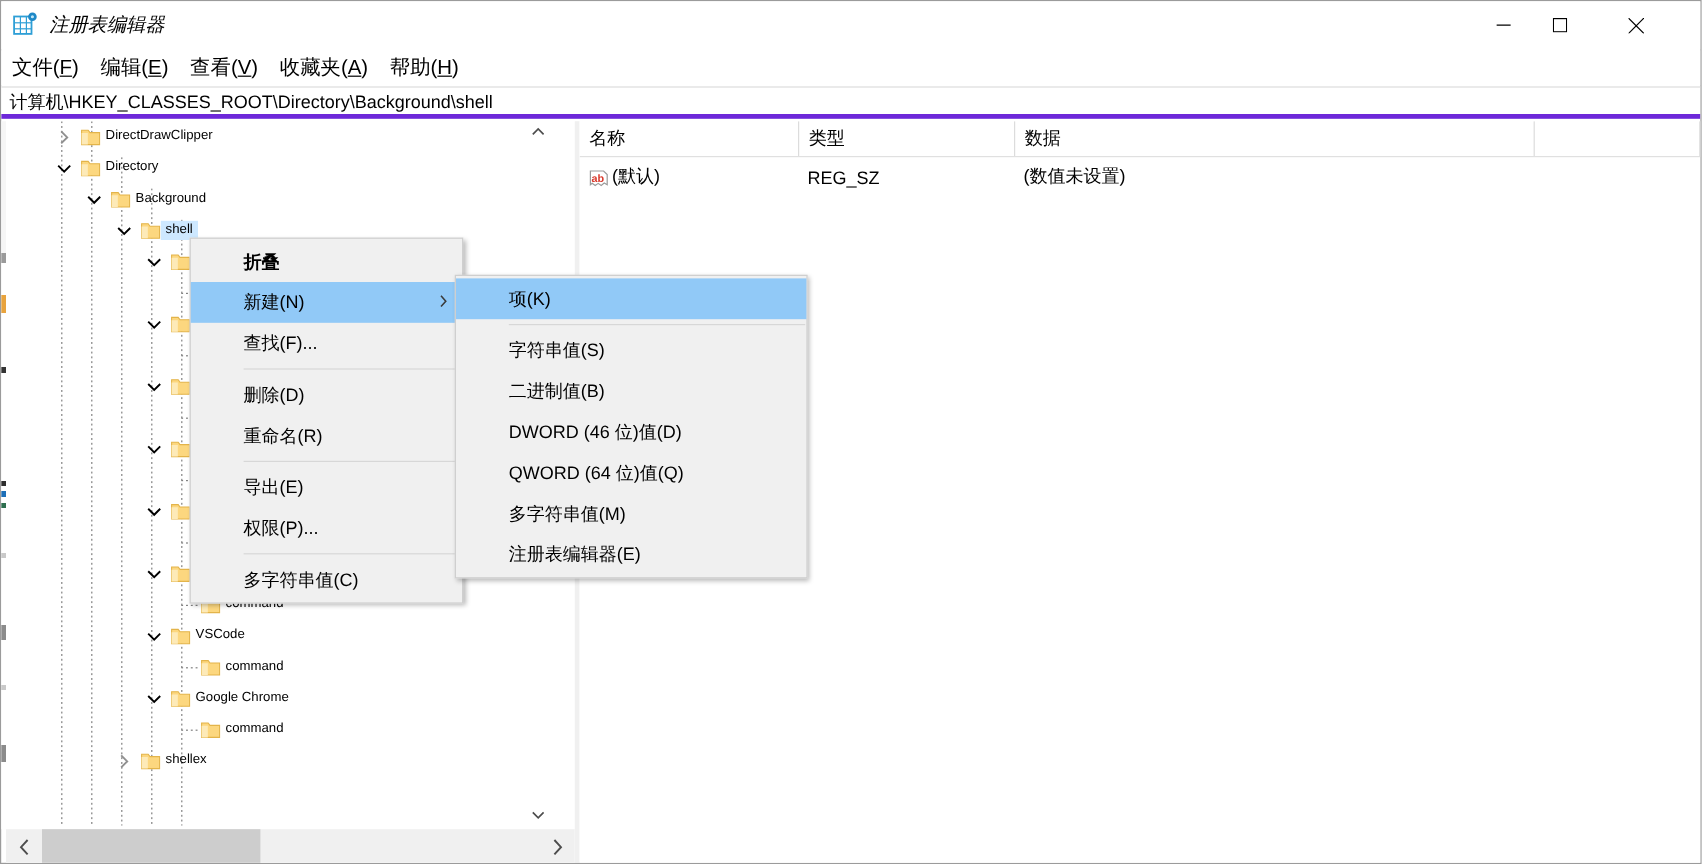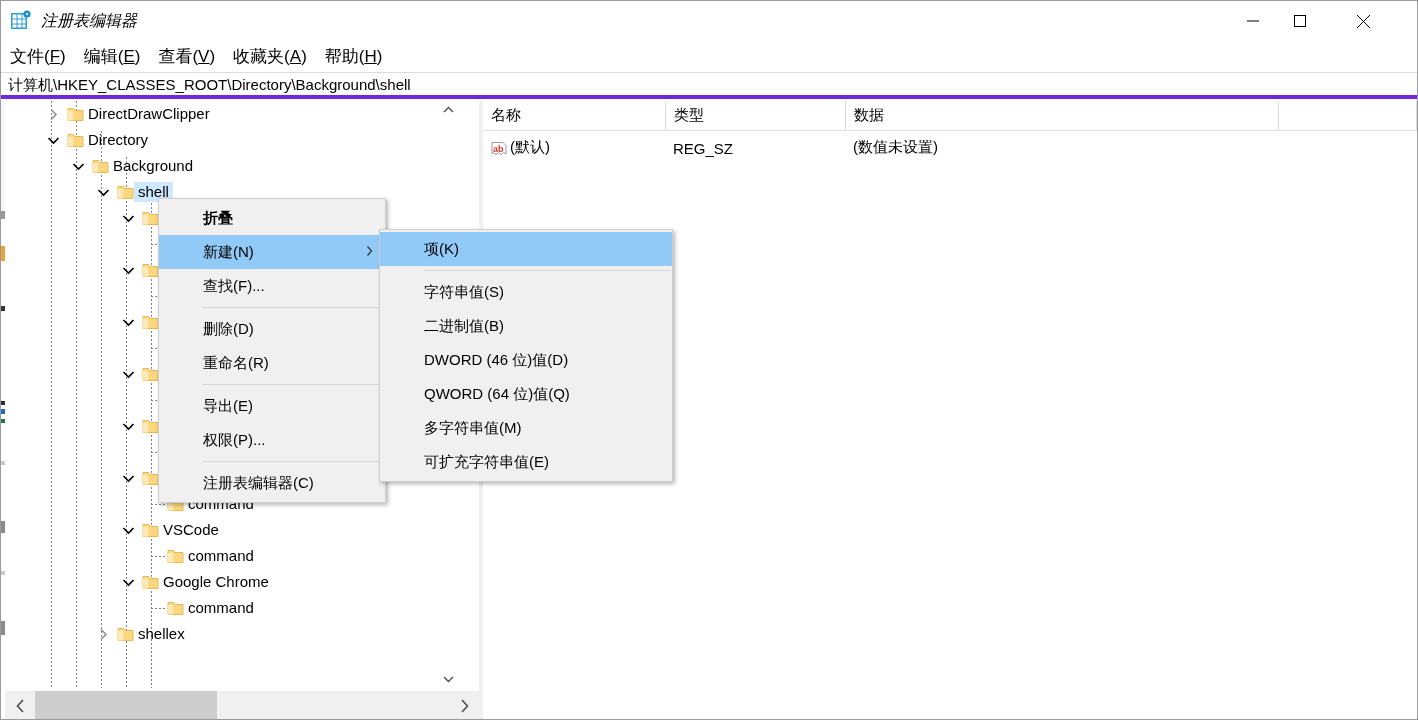--- a/index.html
+++ b/index.html
@@ -162,21 +162,21 @@
     overflow: hidden;
   }
   .tree-row {
     position: absolute;
     left: 0;
     height: 26px;
     width: 452px;
     display: flex;
     align-items: center;
     white-space: nowrap;
-    font-size: 15px;
+    font-size: 11px;
   }
   .tree-row.selected .tree-label-box {
     background: #cde8ff;
   }
   .twisty {
     position: absolute;
     width: 16px; height: 16px;
     display: flex;
     align-items: center;
     justify-content: center;
@@ -713,21 +713,21 @@
       </div>
       <div class="ctx-sep"></div>
       <div class="ctx-item">
         <span>导出(E)</span>
       </div>
       <div class="ctx-item">
         <span>权限(P)...</span>
       </div>
       <div class="ctx-sep"></div>
       <div class="ctx-item">
-        <span>注册表编辑器(C)</span>
+        <span>多字符串值(C)</span>
       </div>
     </div>
 
   <div class="ctx-menu" id="ctx-sub">
       <div class="ctx-item highlight">
         <span>项(K)</span>
       </div>
       <div class="ctx-sep"></div>
       <div class="ctx-item">
         <span>字符串值(S)</span>
@@ -738,17 +738,17 @@
       <div class="ctx-item">
         <span>DWORD (46 位)值(D)</span>
       </div>
       <div class="ctx-item">
         <span>QWORD (64 位)值(Q)</span>
       </div>
       <div class="ctx-item">
         <span>多字符串值(M)</span>
       </div>
       <div class="ctx-item">
-        <span>可扩充字符串值(E)</span>
+        <span>注册表编辑器(E)</span>
       </div>
     </div>
 
 </div>
 
 </body></html>

